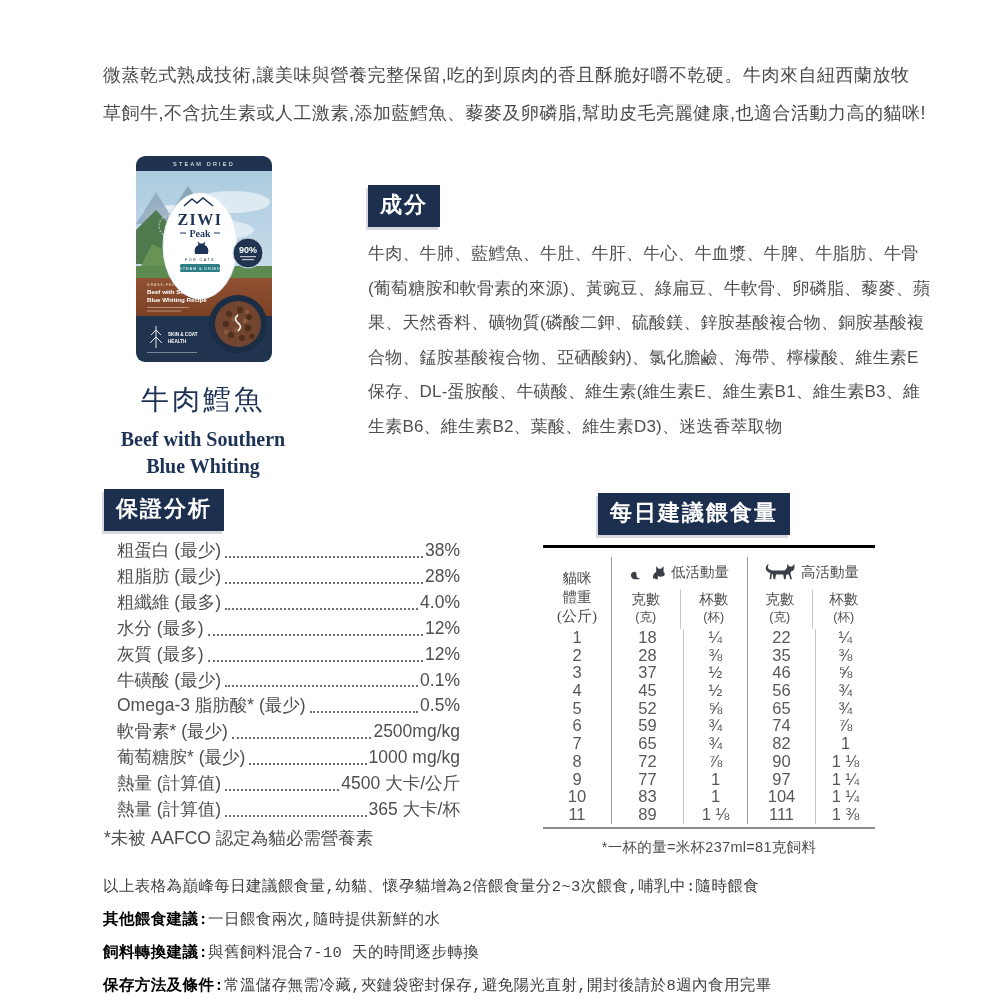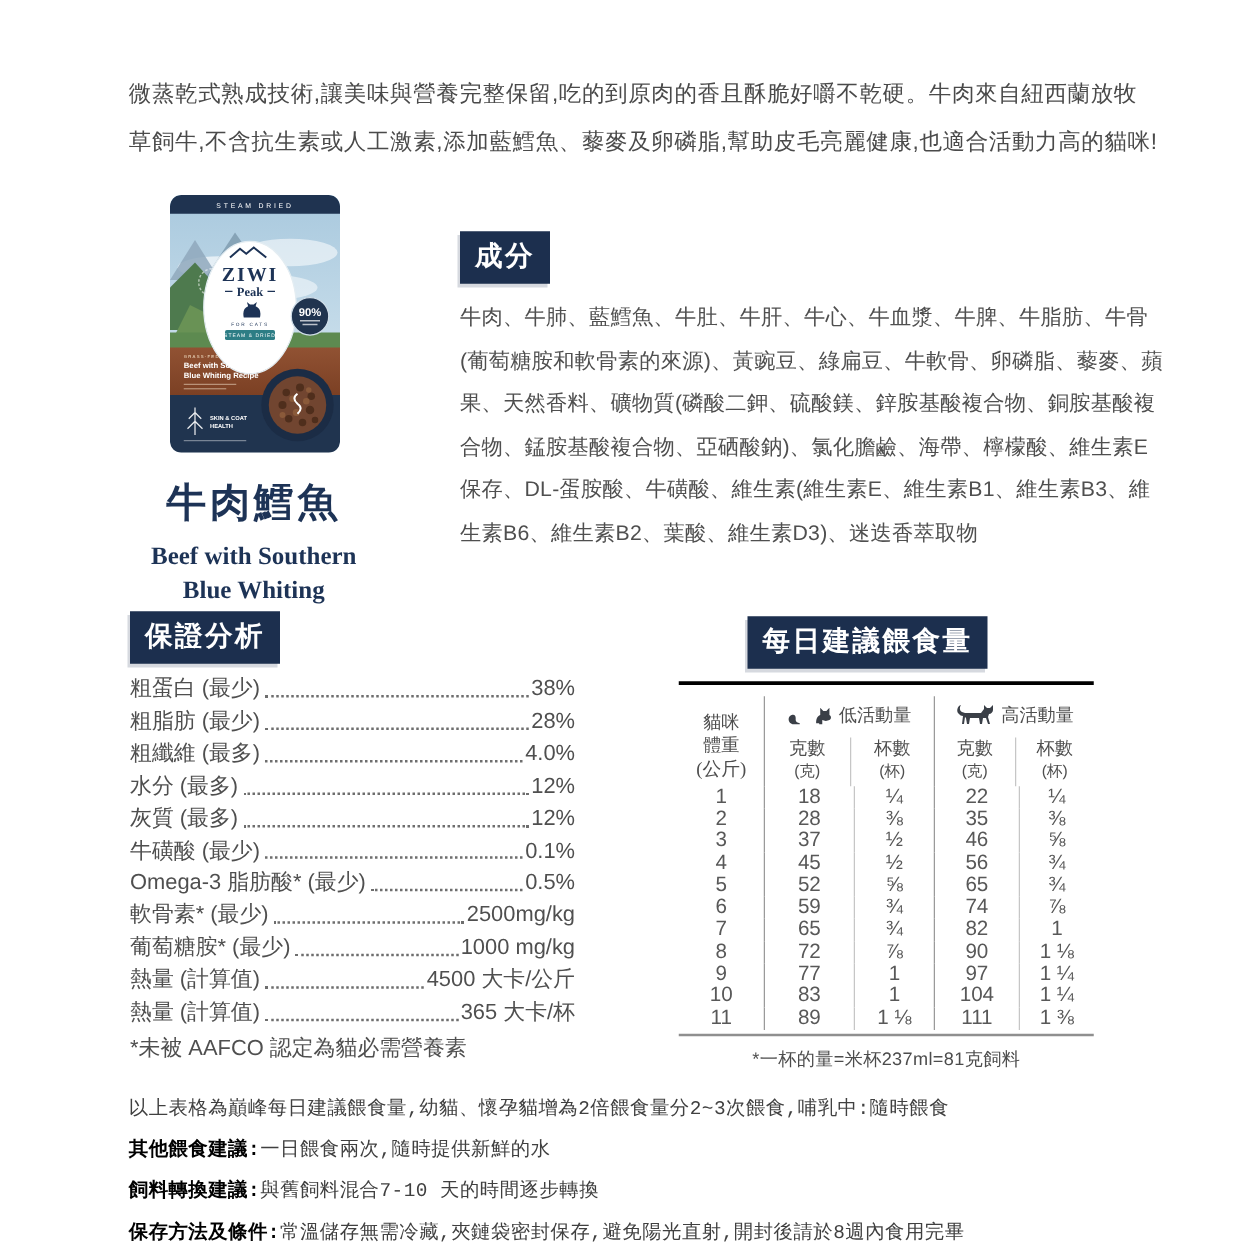--- a/index.html
+++ b/index.html
@@ -25,27 +25,27 @@
   .hbox-fg  { left:598px; top:493px; }
 
   .ing-text {
     position:absolute; left:368px; top:237px; width:566px;
     font-size:17px; line-height:34.5px; color:#4f4f4f; letter-spacing:.2px;
   }
 
   
   .bag { position:absolute; left:134px; top:152px; width:140px; height:214px; }
   .pname { position:absolute; left:94px; top:381px; width:218px; text-align:center; color:#1d3356; }
-  .pname-zh { font-size:32px; font-weight:bold; letter-spacing:3px; font-family:"Liberation Serif","DejaVu Serif",serif; }
+  .pname-zh { font-size:28px; font-weight:normal; letter-spacing:3px; font-family:"Liberation Serif","DejaVu Serif",serif; }
   .pname-en { font-size:20px; font-weight:bold; line-height:27px; margin-top:7px; font-family:"Liberation Serif","DejaVu Serif",serif; }
 
   
   .ga-list { position:absolute; left:104px; top:538px; width:356px; }
   .ga-row { display:flex; line-height:25.9px; font-size:17.5px; color:#4f4f4f; }
-  .ga-label { white-space:nowrap; }
+  .ga-label { white-space:nowrap;margin-left:13px; }
   .ga-dots { flex:1; border-bottom:2px dotted #6e6e6e; margin:0 2px 6px 4px; align-self:flex-end; }
   .ga-val { white-space:nowrap; }
   .ga-note { line-height:26px; font-size:17.5px; color:#4f4f4f; margin-top:2px; }
 
   
   .ftable-wrap { position:absolute; left:543px; top:545px; width:332px; }
   .ftable { border-top:3px solid #000000; border-bottom:2px solid #8f8f8f; color:#555; }
   .ft-head { display:grid; grid-template-columns:69px 135px 128px; padding-top:9px; }
   .ft-head > div { box-sizing:border-box; }
   .h-weight { border-right:1px solid #9a9a9a; text-align:center; font-size:14.5px; line-height:19px; padding-top:12px; color:#4e4e4e; }

